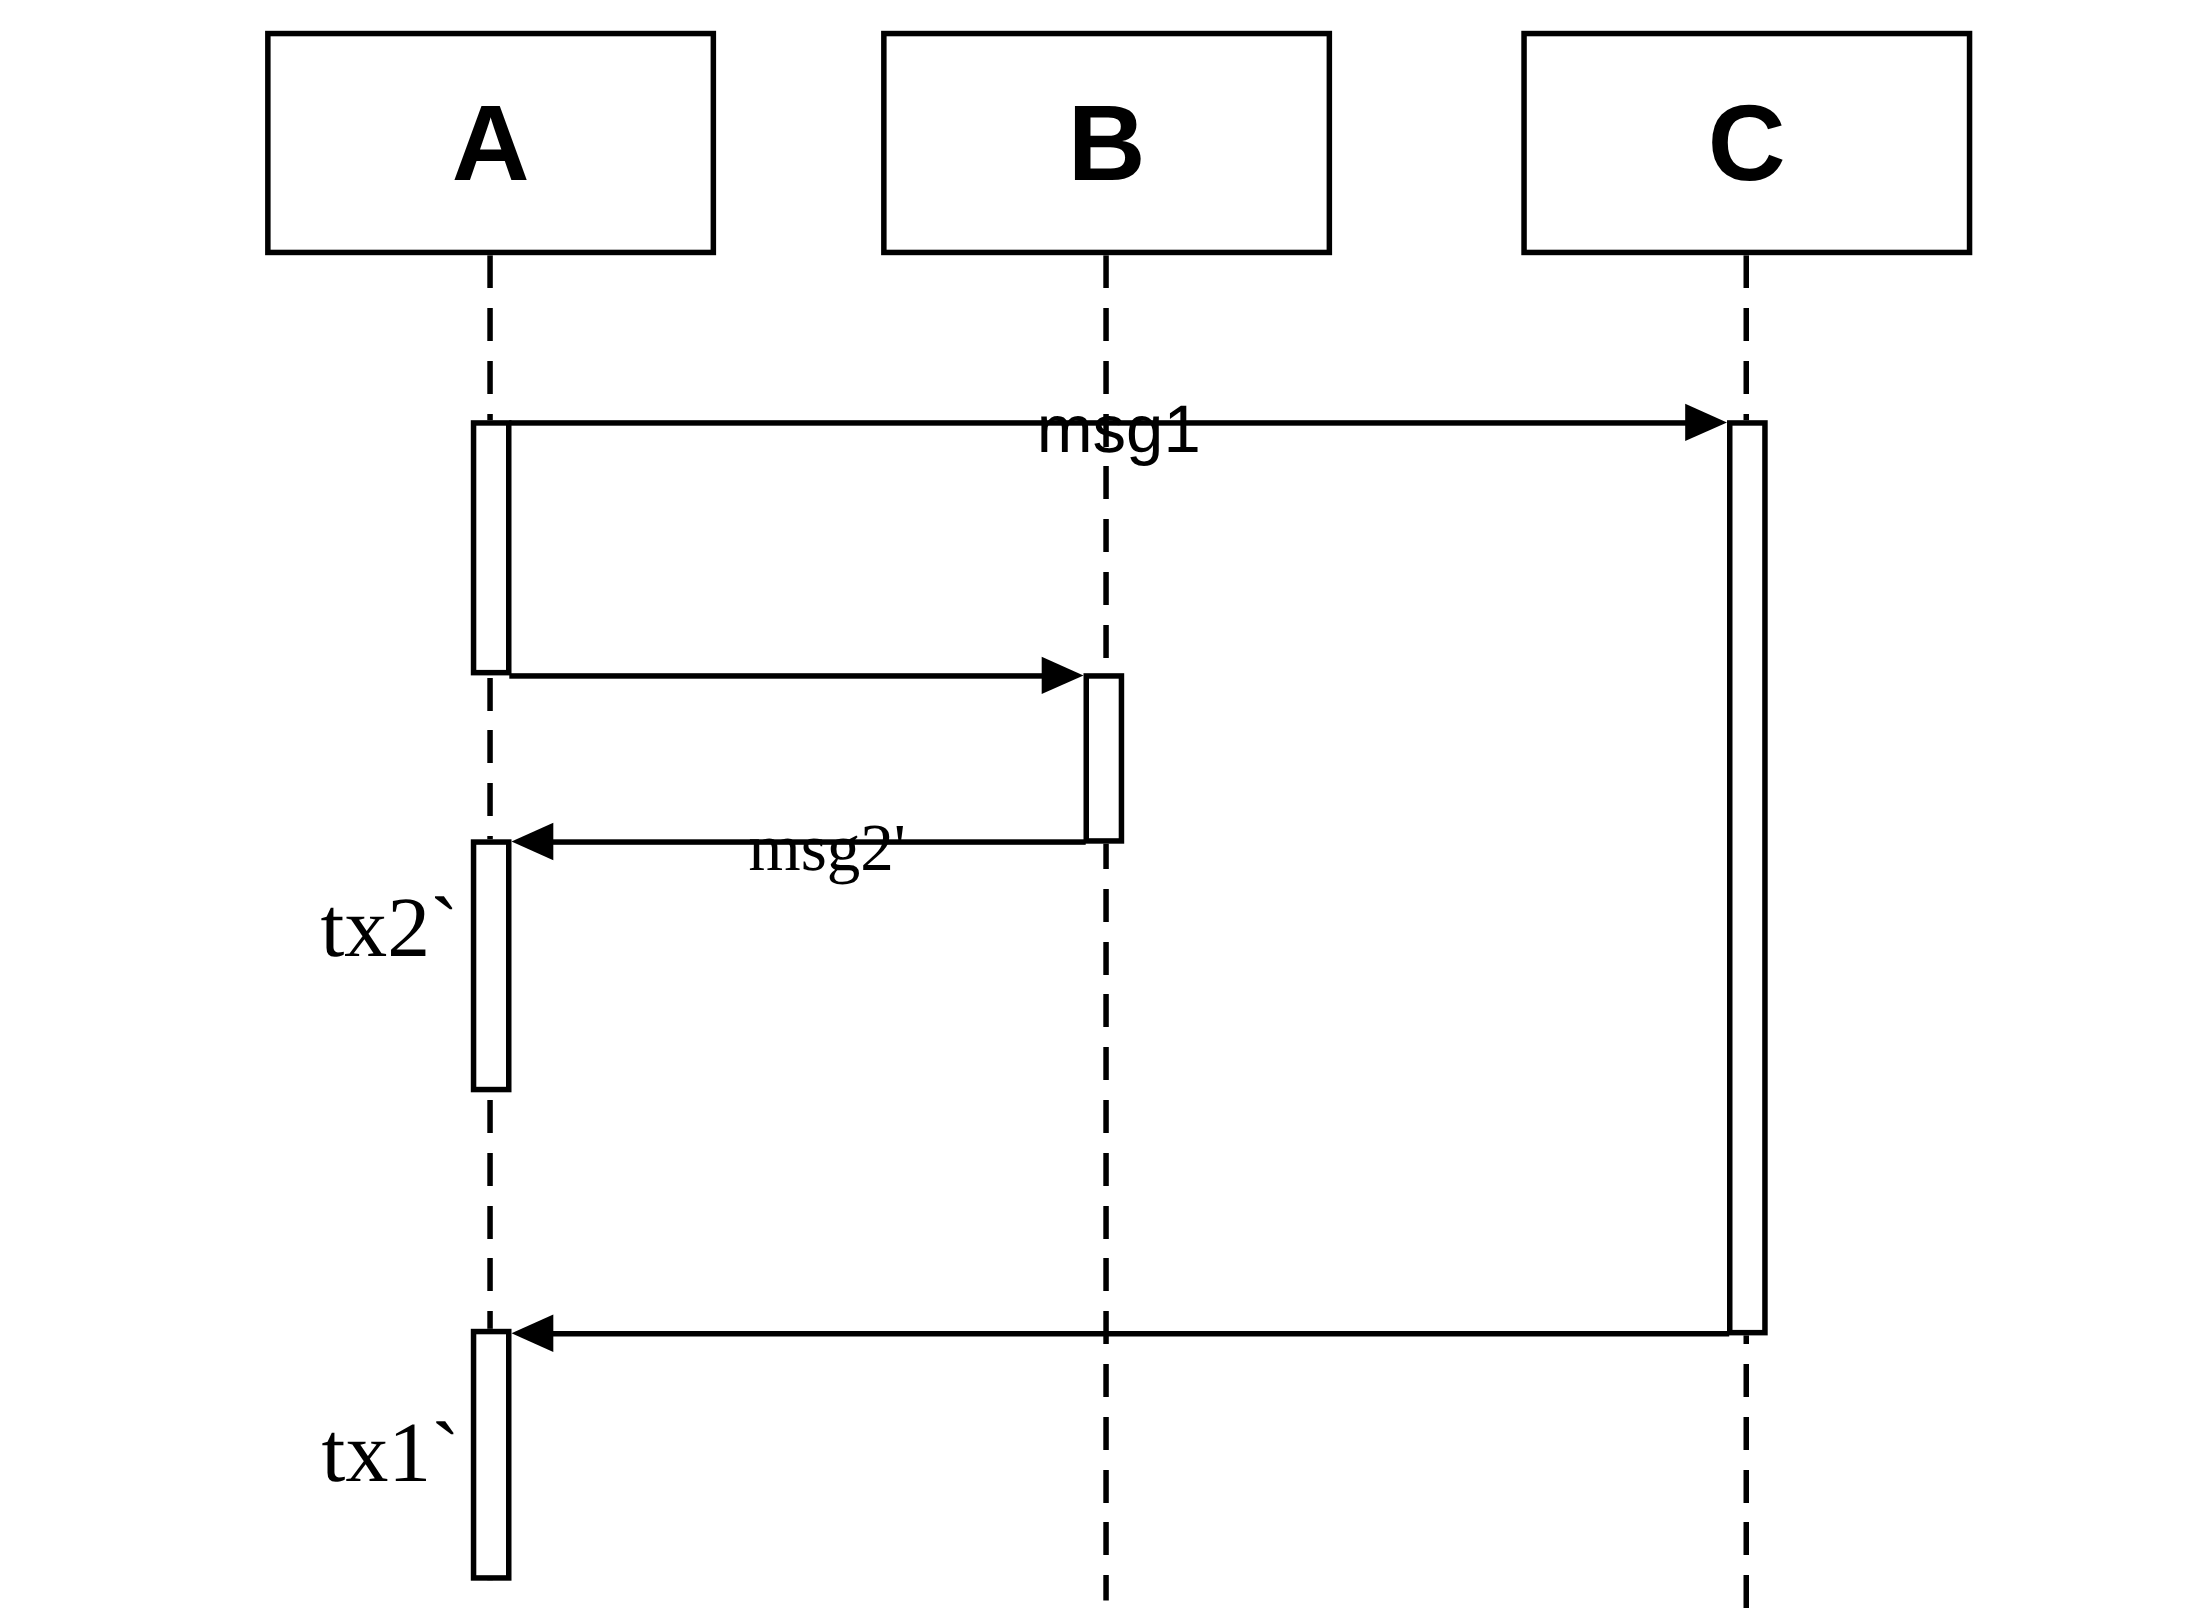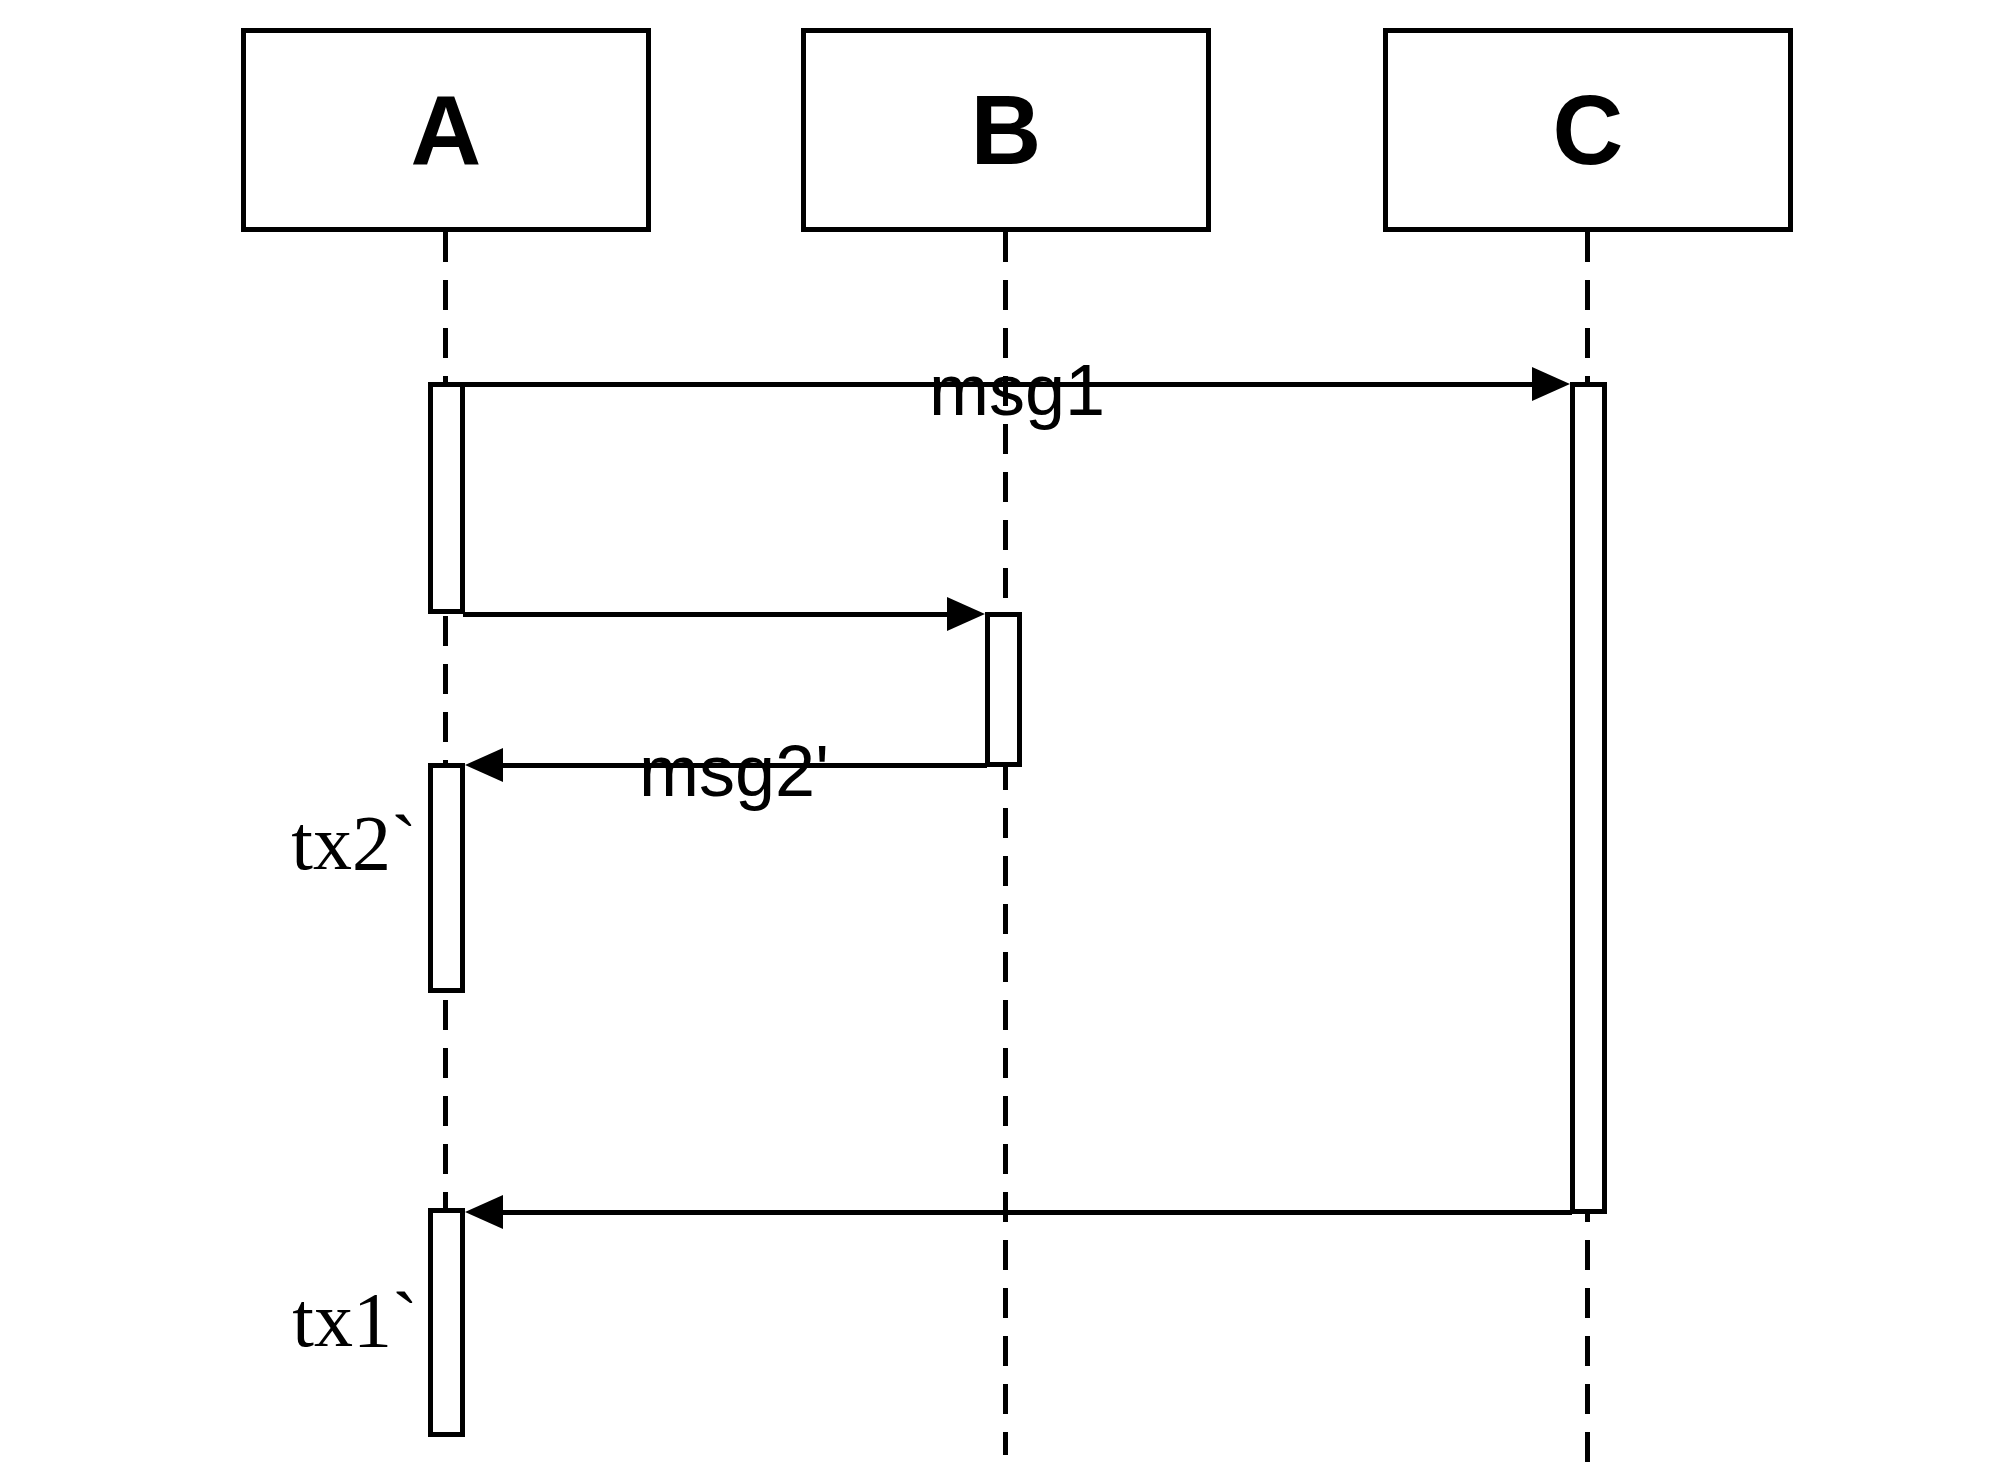--- a/index.html
+++ b/index.html
@@ -90,28 +90,28 @@
   .arrow-left  { border-right: 38px solid #000000; }
   #msg1-arrow  { left: 1532px; top: 367px;  }
   #msg2-arrow  { left: 947px;  top: 597px;  }
   #msg2p-arrow { left: 465px;  top: 748px;  }
   #msg1p-arrow { left: 465px;  top: 1195px; }
 
   
   .msg-label {
     position: absolute;
     transform: translate(-50%, -50%);
-    font-size: 72px;
+    font-size: 61px;
     line-height: 1;
     white-space: nowrap;
     z-index: 4;
   }
   #msg1-label  { left: 1017px; top: 390px;  }
   #msg2-label  { left: 725px;  top: 620px;  }
-  #msg2p-label { left: 734px;  top: 771px;  }
+  #msg2p-label { left: 752px;  top: 771px; font-family: Liberation Serif, serif;  }
   #msg1p-label { left: 1034px; top: 1218px; }
 
   
   .tx-label {
     position: absolute;
     transform: translate(-100%, -50%);
     font-size: 78px;
     line-height: 1;
     white-space: nowrap;
     z-index: 4;

